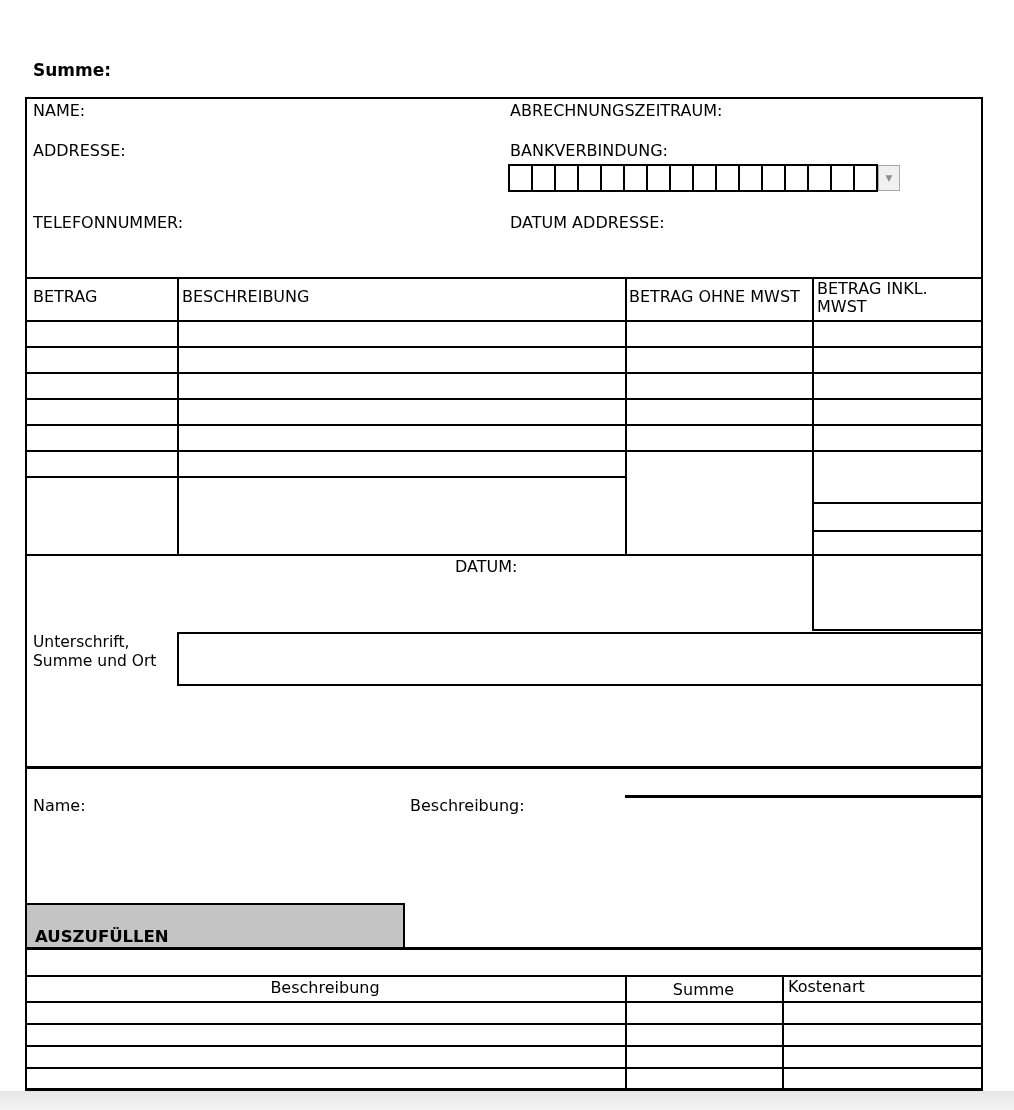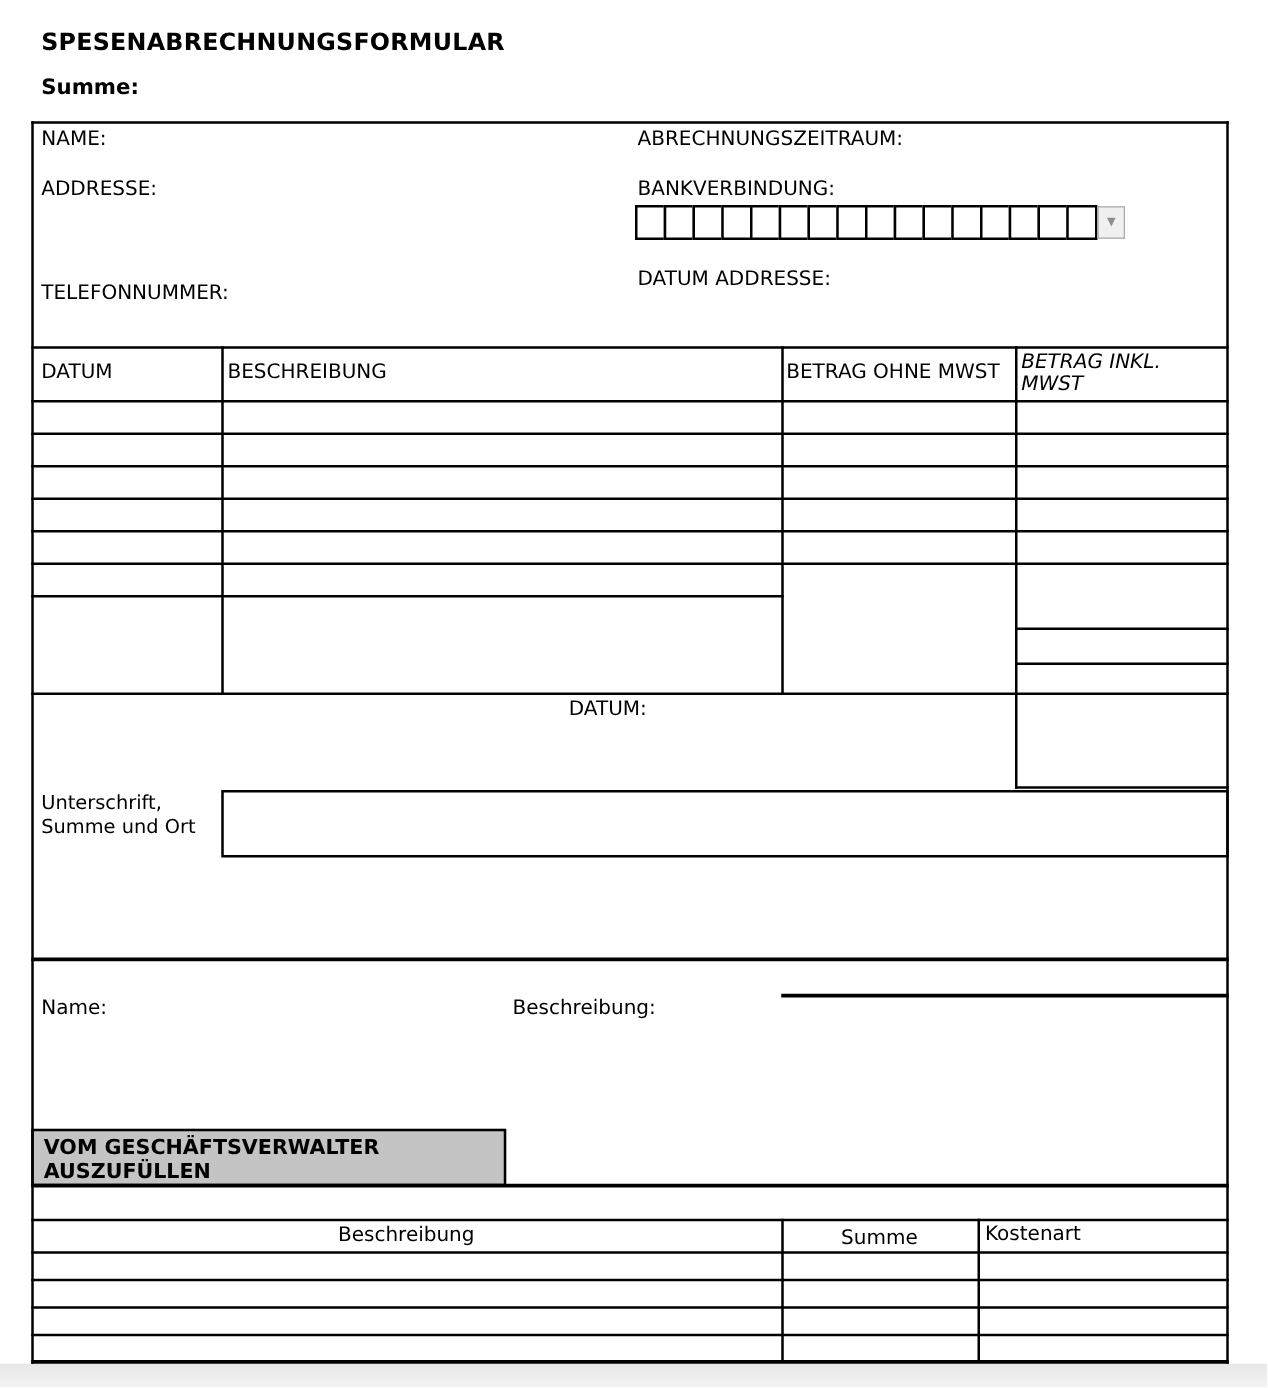--- a/index.html
+++ b/index.html
@@ -8,21 +8,21 @@
     font-family:"DejaVu Sans","Liberation Sans",sans-serif;color:#000;
     overflow:hidden;
   }
   .lbl{position:absolute;font-size:16px;line-height:19px;white-space:nowrap;}
   .hline{position:absolute;background:#000;height:2px;}
   .vline{position:absolute;background:#000;width:2px;}
   .spot{position:absolute;background:transparent;}
   .title{position:absolute;left:33px;top:23px;font-size:19px;font-weight:bold;letter-spacing:.2px;}
   .datum{position:absolute;left:33px;top:60px;font-size:17px;font-weight:bold;}
   .hdr-ohne{position:absolute;left:629px;top:287px;width:179px;font-size:16px;overflow:hidden;white-space:nowrap;}
-  .hdr-inkl{position:absolute;left:817px;top:280px;width:160px;font-size:16px;line-height:18px;white-space:normal;font-style:italic;}
+  .hdr-inkl{position:absolute;left:817px;top:280px;width:160px;font-size:16px;line-height:18px;white-space:normal;}
   .sig-label{position:absolute;left:33px;top:633px;font-size:15.5px;line-height:19px;}
   .sig-box{position:absolute;left:177px;top:632px;width:806px;height:54px;border:2px solid #000;box-sizing:border-box;background:#fff;}
   .approval-heading{position:absolute;left:181px;top:771px;font-size:16px;font-weight:bold;}
   .approval-line{position:absolute;left:625px;top:795px;width:358px;height:3px;background:#000;}
   .admin-box{
     position:absolute;left:25px;top:903px;width:380px;height:46px;border:2px solid #000;
     box-sizing:border-box;background:#c4c4c4;padding:3px 0 0 8px;
     font-size:16.5px;font-weight:bold;line-height:19px;
   }
   .bank-row{position:absolute;left:508px;top:164px;height:28px;display:flex;}
@@ -35,28 +35,27 @@
   }
   .bottom-strip{position:absolute;left:0;top:1091px;width:1014px;height:19px;
     background:linear-gradient(180deg,#e7e7e7 0%,#f3f3f3 100%);}
   .center{text-align:center;white-space:nowrap;}
 </style>
 </head>
 <body>
 
 <div class="page">
 
-  <div class="title">SPESENABRECHNUNGSFORMULAR</div>
   <div class="datum">Summe:</div>
 
   <div class="lbl" style="left:33px;top:101px">NAME:</div>
   <div class="lbl" style="left:510px;top:101px">ABRECHNUNGSZEITRAUM:</div>
   <div class="lbl" style="left:33px;top:141px">ADDRESSE:</div>
   <div class="lbl" style="left:510px;top:141px">BANKVERBINDUNG:</div>
-  <div class="lbl" style="left:33px;top:224px">TELEFONNUMMER:</div>
+  <div class="lbl" style="left:33px;top:213px">TELEFONNUMMER:</div>
   <div class="lbl" style="left:510px;top:213px">DATUM ADDRESSE:</div>
 
   <div class="bank-row" id="bank-row">
       <div class="bank-cell"></div>
       <div class="bank-cell"></div>
       <div class="bank-cell"></div>
       <div class="bank-cell"></div>
       <div class="bank-cell"></div>
       <div class="bank-cell"></div>
       <div class="bank-cell"></div>
@@ -67,39 +66,39 @@
       <div class="bank-cell"></div>
       <div class="bank-cell"></div>
       <div class="bank-cell"></div>
       <div class="bank-cell"></div>
       <div class="bank-cell"></div>
       <div class="bank-dd" style="background: rgb(240, 240, 240);">
         <span style="color: rgb(143, 143, 143);">▼</span>
       </div>
     </div>
 
-  <div class="lbl" style="left:33px;top:287px">DATUM</div>
+  <div class="lbl" style="left:33px;top:287px">BETRAG</div>
   <div class="lbl" style="left:182px;top:287px">BESCHREIBUNG</div>
   <div class="hdr-ohne">BETRAG OHNE MWST</div>
   <div class="hdr-inkl">BETRAG INKL. MWST</div>
 
   <div class="lbl" style="left:455px;top:557px">DATUM:</div>
 
   <div class="sig-label">
     <span>Unterschrift,</span><br>
     <span>Summe und Ort</span>
   </div>
   <div class="sig-box"></div>
 
   <div class="approval-line"></div>
   <div class="lbl" style="left:33px;top:796px">Name:</div>
   <div class="lbl" style="left:410px;top:796px">Beschreibung:</div>
 
   <div class="admin-box" style="background: rgb(196, 196, 196);">
-    <span>VOM GESCHÄFTSVERWALTER</span><br>
+    <br>
     <span>AUSZUFÜLLEN</span>
   </div>
 
   <div class="lbl center" style="left:25px;top:978px;width:600px">Beschreibung</div>
   <div class="lbl center" style="left:625px;top:980px;width:157px">Summe</div>
   <div class="lbl" style="left:788px;top:977px">Kostenart</div>
 
   <div class="bottom-strip"></div>
 <div class="hline" style="left: 25px; top: 97px; width: 958px; height: 2px;"></div>
     <div class="hline" style="left: 25px; top: 277px; width: 958px; height: 2px;"></div>

